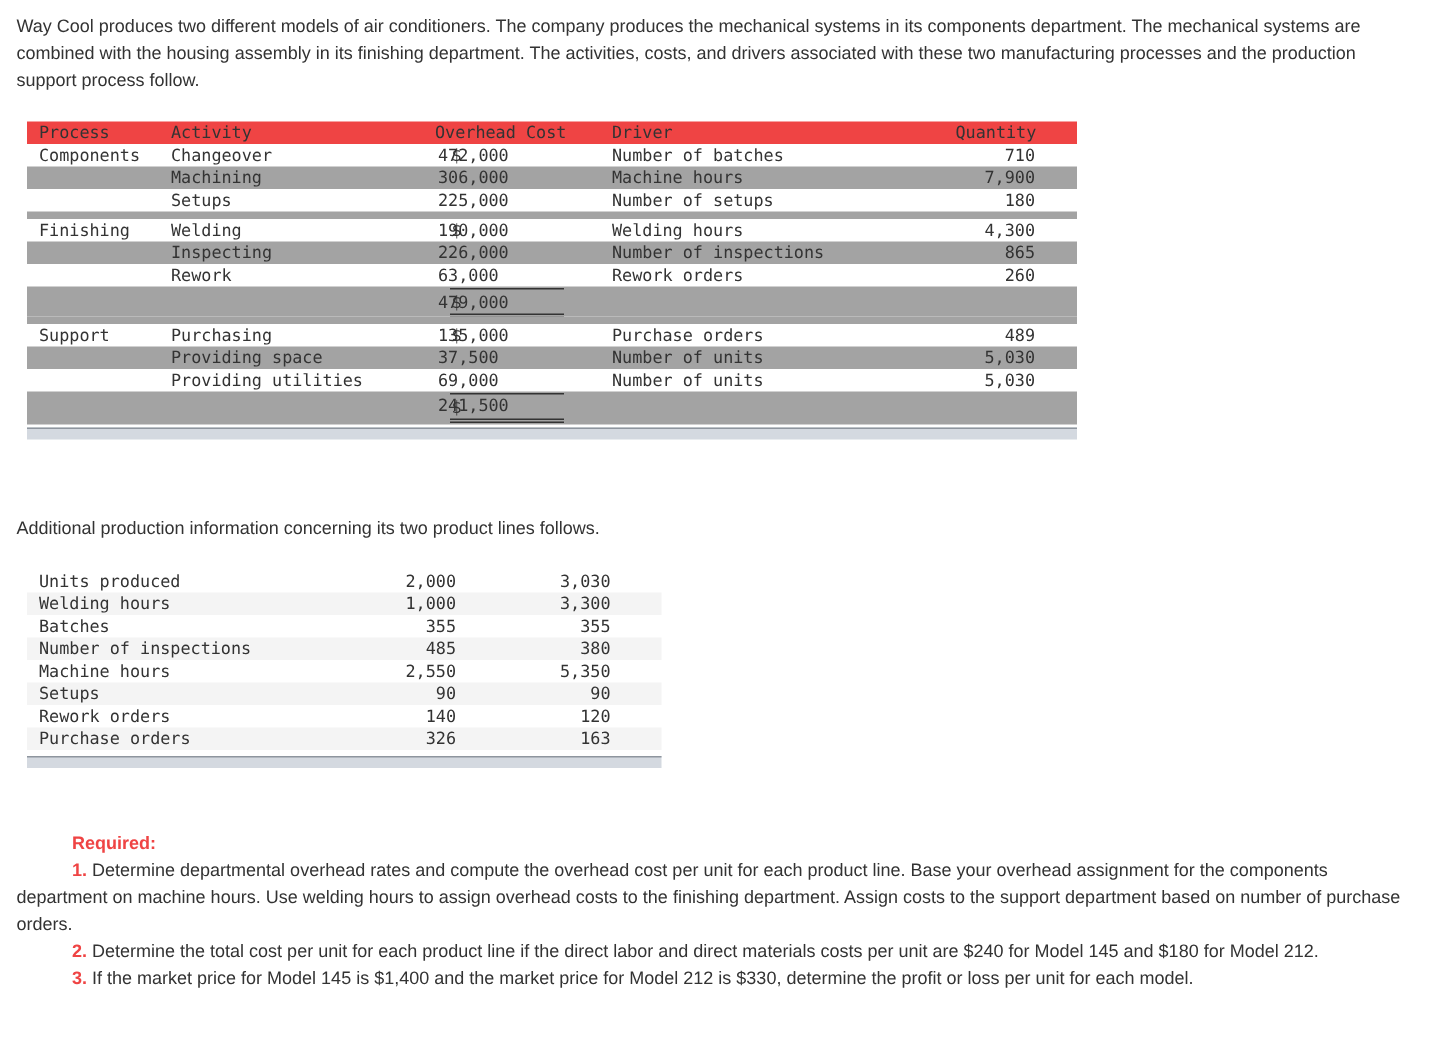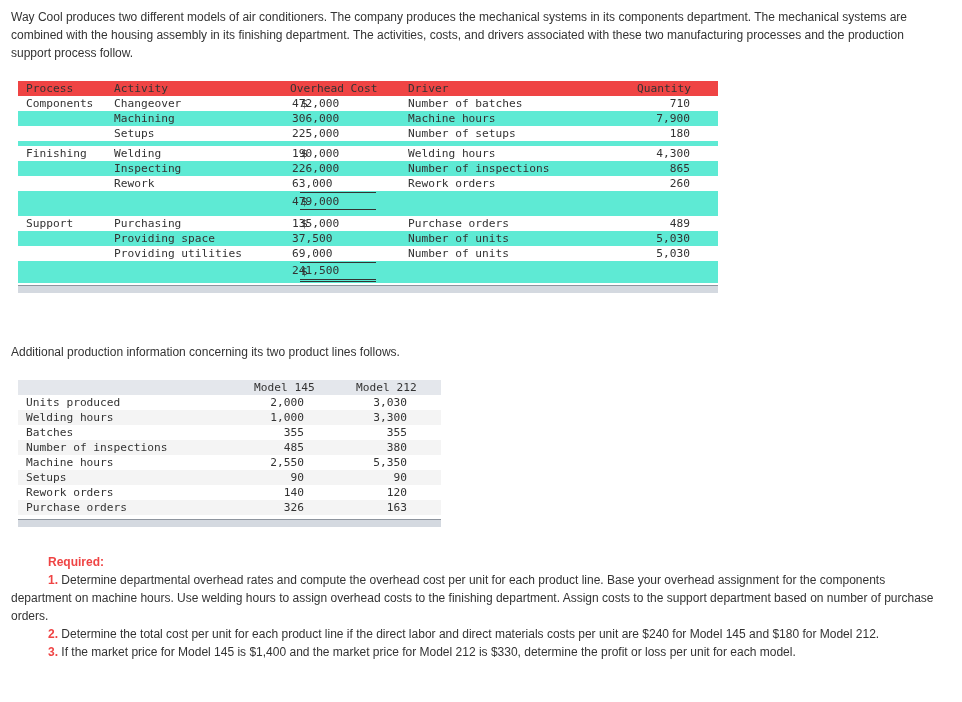--- a/index.html
+++ b/index.html
@@ -10,21 +10,21 @@
   .para {
     position: absolute; left: 11px; width: 935px;
     font-size: 12px; line-height: 18px; color: #333333;
   }
   .mono { font-family: "DejaVu Sans Mono", "Liberation Mono", monospace; font-size: 11.2px; color: #333333; }
 
   
   #t1 { position: absolute; left: 18px; top: 81px; width: 700px; }
   #t1 .row { position: relative; height: 15px; }
   #t1 .hdr { background: #ef4444; }
-  #t1 .band { background: #5eead4; }
+  #t1 .band { background: #a3a3a3; }
   #t1 .cell { position: absolute; top: 0; line-height: 15px; white-space: pre; }
   #t1 .c-proc { left: 8px; }
   #t1 .c-act { left: 96px; }
   #t1 .c-cost { left: 274px; width: 84px; text-align: left; }
   #t1 .c-cost-h { left: 272px; }
   #t1 .c-dollar { left: 283px; }
   #t1 .c-drv { left: 390px; }
   #t1 .c-qty { left: 600px; width: 72px; text-align: right; }
   #t1 .c-qty-h { left: 619px; }
   #t1 .sub-line { position: absolute; left: 282px; width: 76px; height: 0; }
@@ -136,24 +136,20 @@
     <span class="cell c-dollar" style="top:3px;">$</span>
     <span class="cell c-cost" style="top:2px;">241,500</span>
     <div class="sub-line double" style="top:18px;"></div>
   </div>
   <div class="foot"></div>
 </div>
 
 <div class="para" style="top:343px;">Additional production information concerning its two product lines follows.</div>
 
 <div id="t2" class="mono">
-  <div class="row hdr">
-    <span class="cell c-m1h">Model 145</span>
-    <span class="cell c-m2h">Model 212</span>
-  </div>
   <div class="row">
     <span class="cell c-lbl">Units produced</span>
     <span class="cell c-m1">2,000</span>
     <span class="cell c-m2">3,030</span>
   </div>
   <div class="row band">
     <span class="cell c-lbl">Welding hours</span>
     <span class="cell c-m1">1,000</span>
     <span class="cell c-m2">3,300</span>
   </div>

